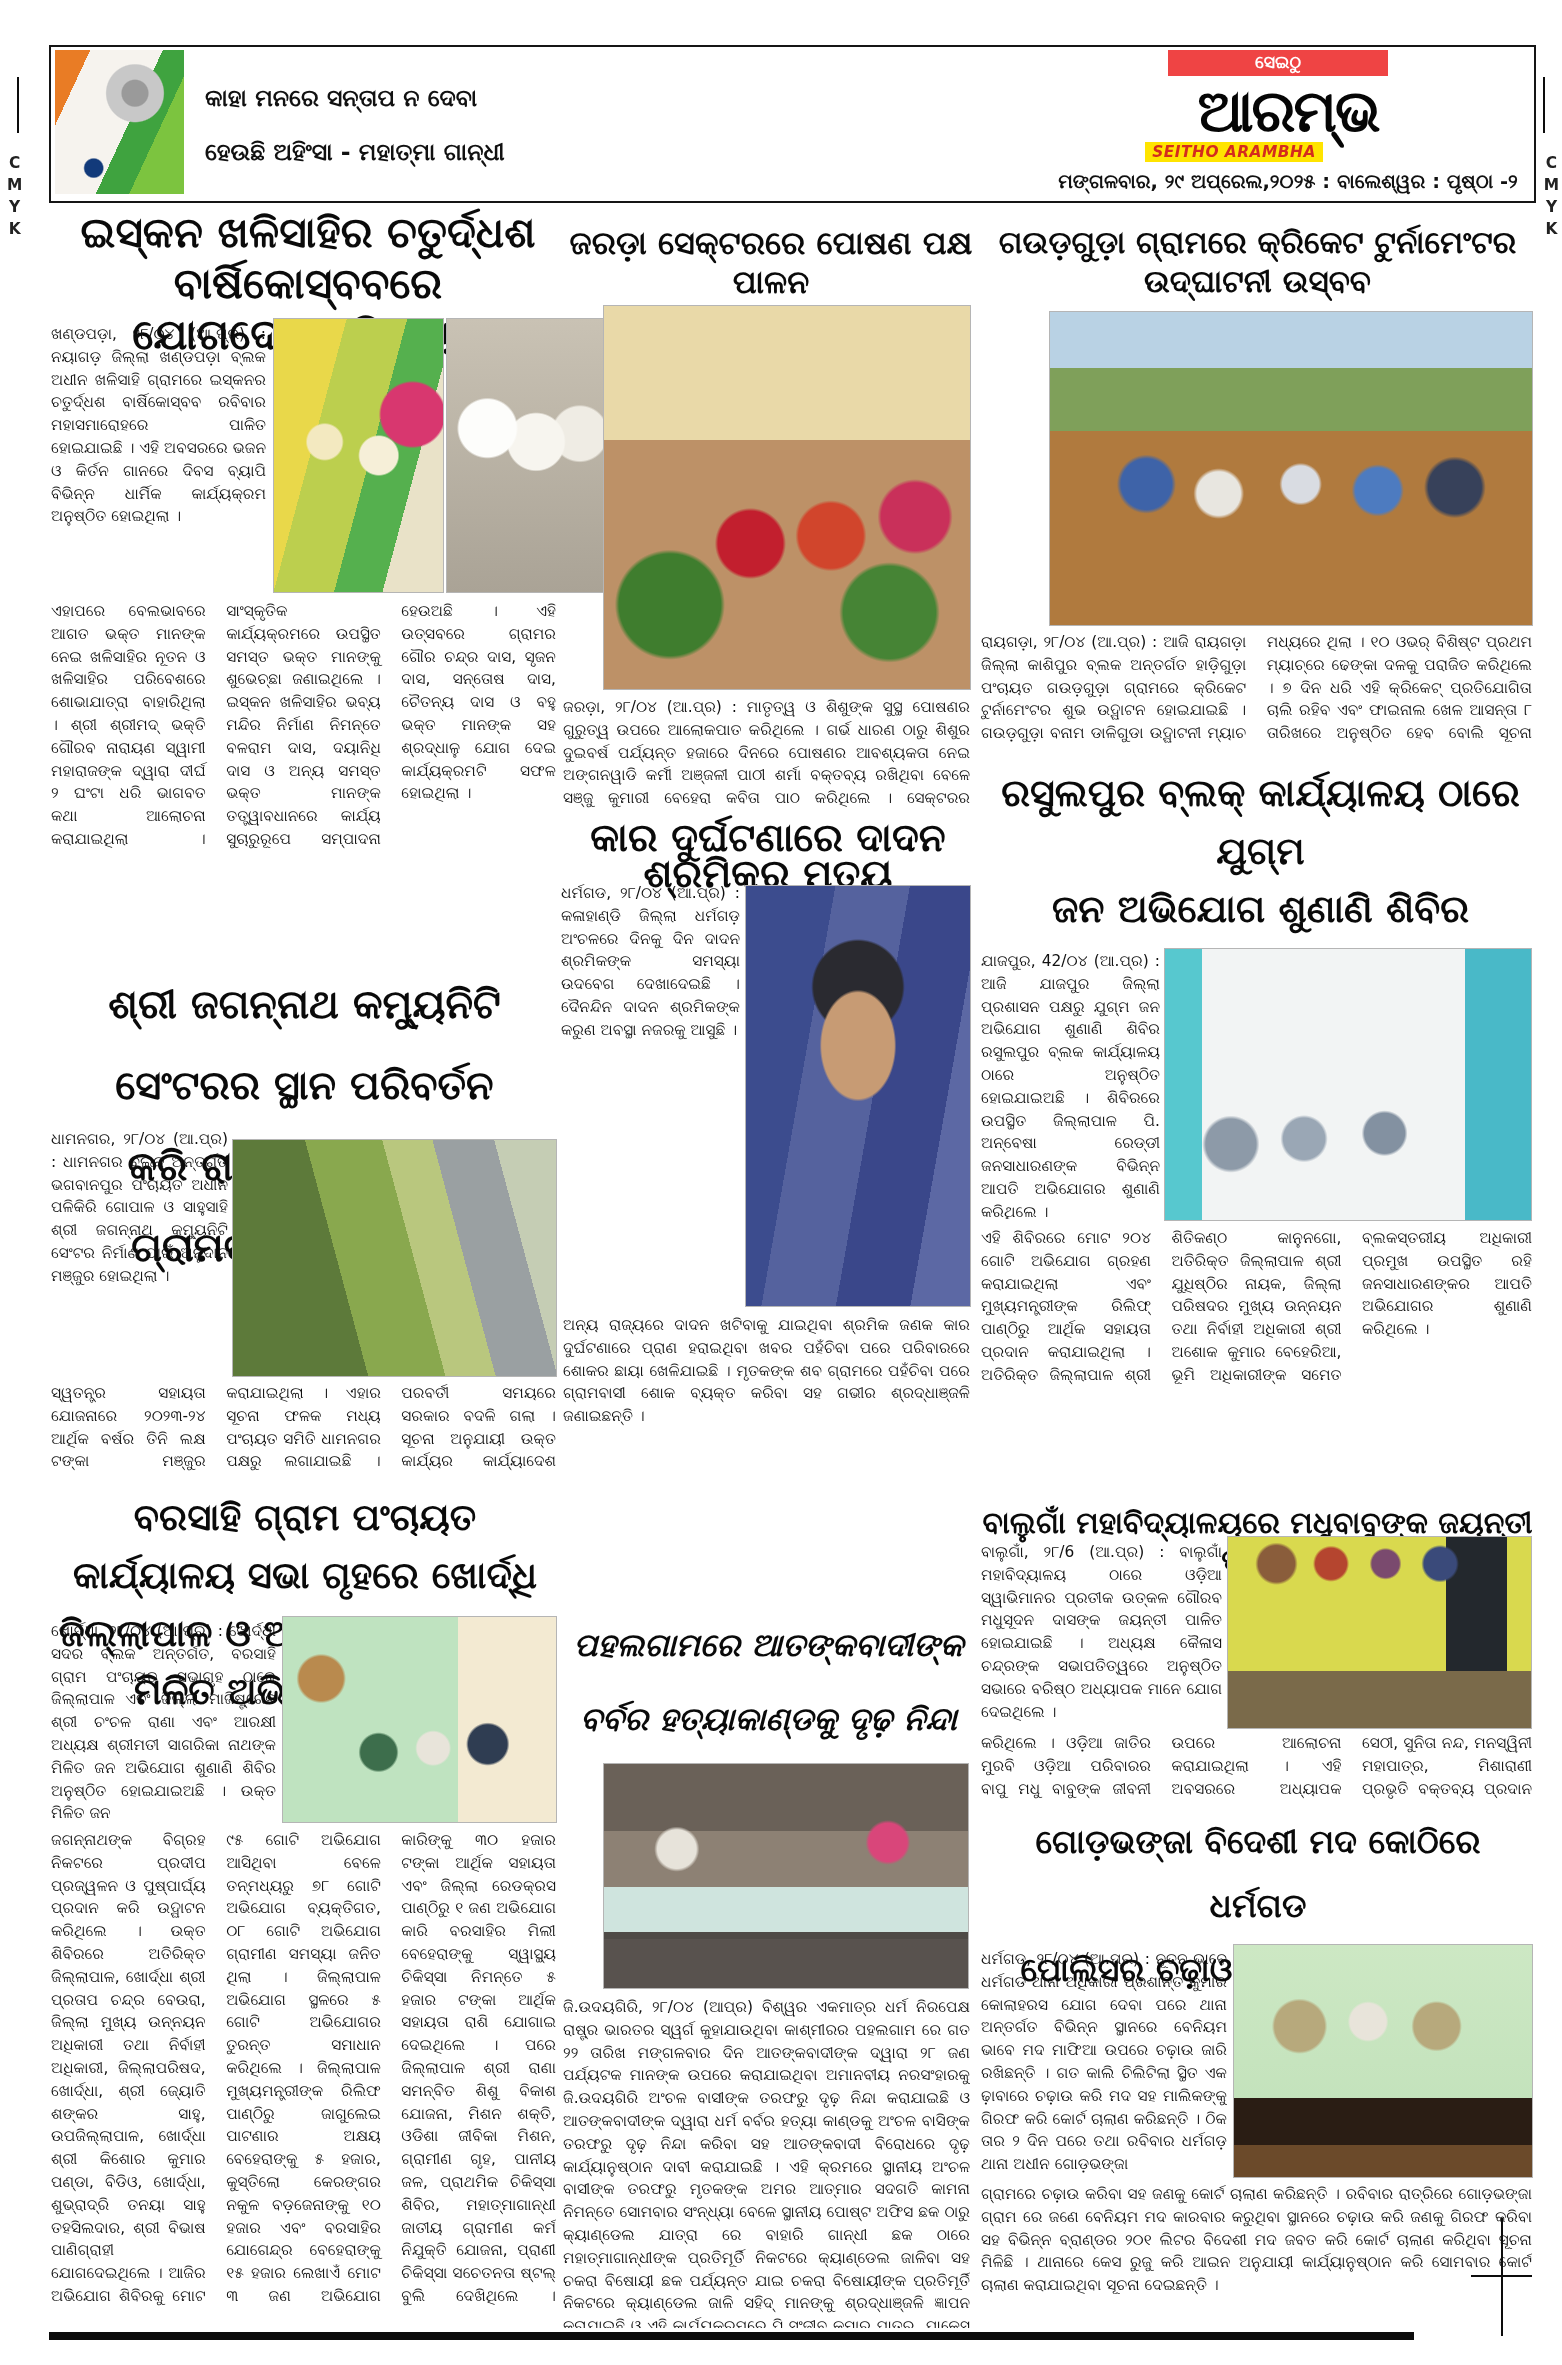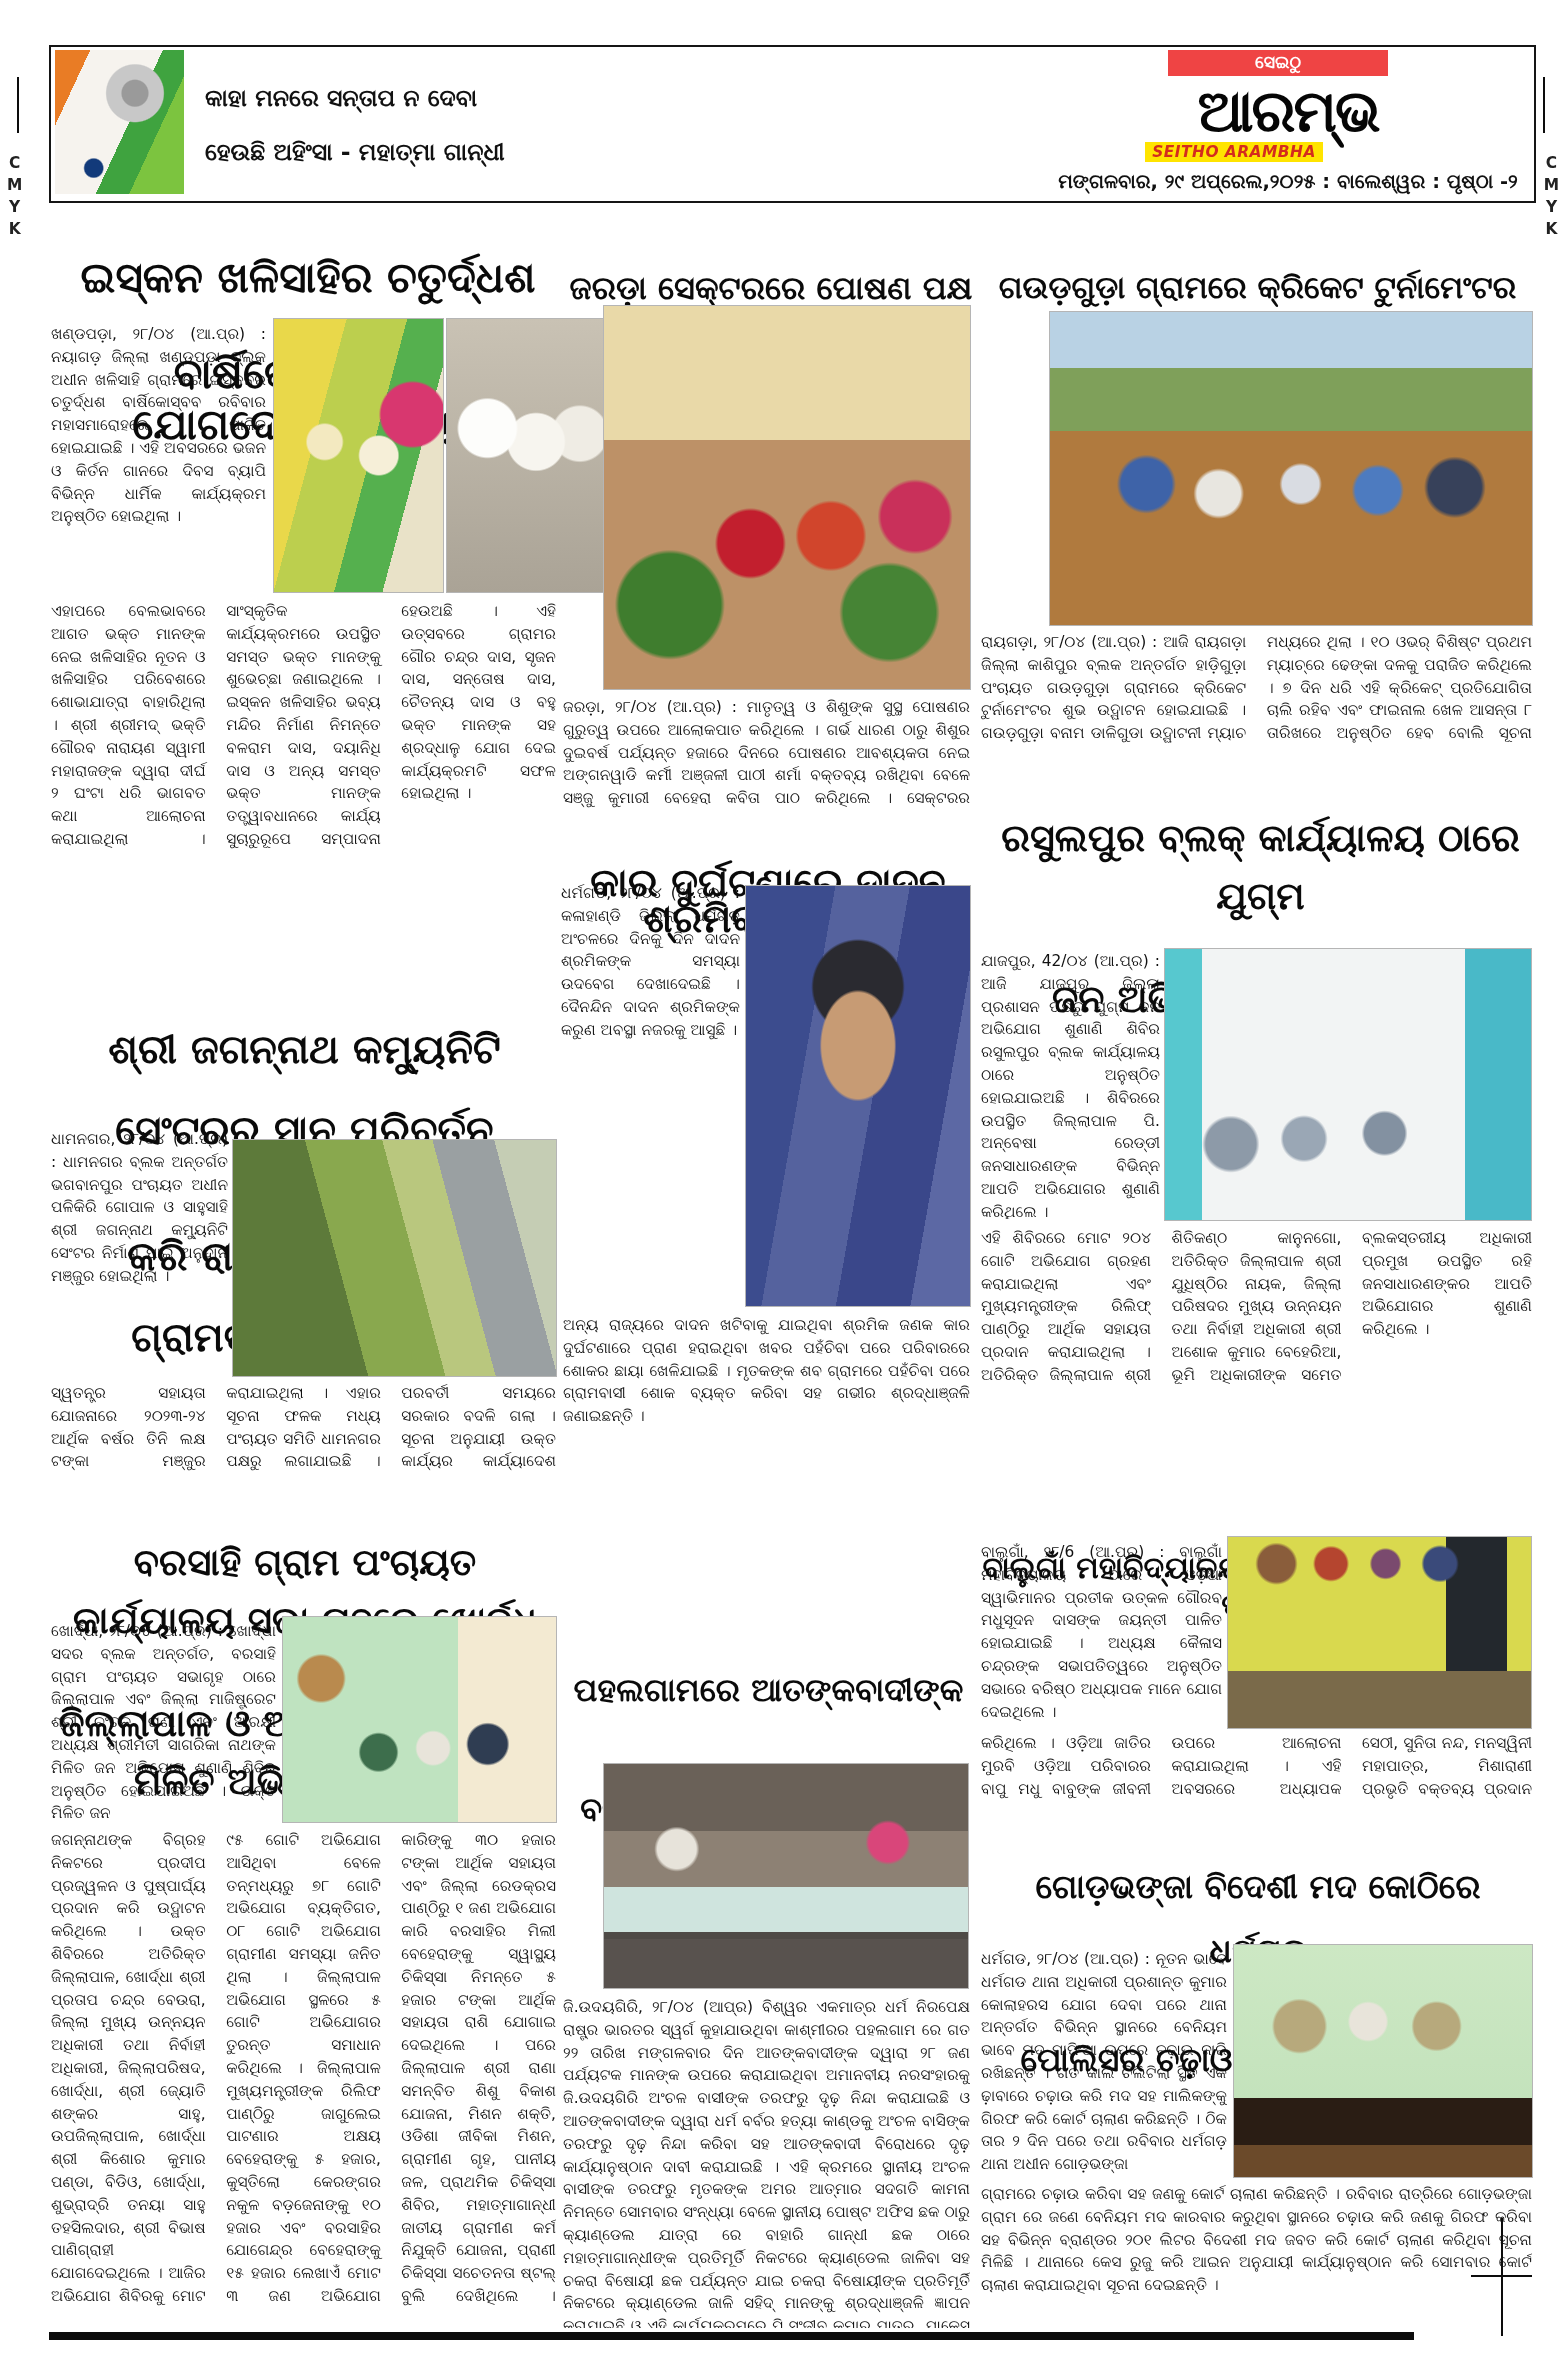--- a/index.html
+++ b/index.html
@@ -17,21 +17,21 @@
   #masthead{position:absolute;left:999px;top:0;width:476px;height:150px;text-align:center;}
   #tagline-box{position:absolute;left:118px;top:3.1px;width:220px;height:25.6px;background:#ef4444;color:#fff;
      font-size:17.4px;font-weight:bold;line-height:25.6px;text-align:center;}
   #masthead-title{position:absolute;left:0;top:20.5px;width:100%;font-size:58px;font-weight:900;line-height:87px;
      letter-spacing:-2px;color:#050505;}
   #masthead-sub{position:absolute;left:95px;top:95px;padding:1px 7.2px;background:#ffe400;color:#d42b1e;
      font-size:15.4px;font-weight:bold;font-style:italic;letter-spacing:0.5px;white-space:nowrap;}
   #dateline{position:absolute;left:0;top:123px;width:100%;font-size:19.5px;font-weight:bold;}
   
   .headline{position:absolute;font-weight:900;color:#0a0a0a;text-align:center;}
-  .headline .hl{display:block;margin-top:45px;}
+  .headline .hl{display:block;}
   .body-text{position:absolute;font-size:15.4px;line-height:1.48;text-align:justify;overflow:hidden;
      word-break:break-word;}
   .cols-2{column-count:2;column-gap:20.5px;}
   .cols-3{column-count:3;column-gap:20.5px;}
   .photo{position:absolute;background:#cfcfcf;outline:0.5px solid #b5b5b5;}
   
   .ph-iskcon1{background:
      radial-gradient(circle at 30% 45%,#f3e9c0 0 9%,transparent 10%),
      radial-gradient(circle at 62% 50%,#f6efd8 0 11%,transparent 12%),
      radial-gradient(circle at 82% 35%,#d8376f 0 14%,transparent 15%),
@@ -156,21 +156,21 @@
   <div class="photo ph-jarada" style="left:604px;top:306px;width:366px;height:383px;"></div>
   <div class="body-text" style="left:563px;top:696px;width:407px;height:116px;">ଜରଡ଼ା, ୨୮/୦୪ (ଆ.ପ୍ର) : ମାତୃତ୍ୱ ଓ ଶିଶୁଙ୍କ ସୁସ୍ଥ ପୋଷଣର ଗୁରୁତ୍ୱ ଉପରେ ଆଲୋକପାତ କରିଥିଲେ । ଗର୍ଭ ଧାରଣ ଠାରୁ ଶିଶୁର ଦୁଇବର୍ଷ ପର୍ଯ୍ୟନ୍ତ ହଜାରେ ଦିନରେ ପୋଷଣର ଆବଶ୍ୟକତା ନେଇ ଅଙ୍ଗନୱାଡି କର୍ମୀ ଅଞ୍ଜଳୀ ପାଠୀ ଶର୍ମା ବକ୍ତବ୍ୟ ରଖିଥିବା ବେଳେ ସଞ୍ଜୁ କୁମାରୀ ବେହେରା କବିତା ପାଠ କରିଥିଲେ । ସେକ୍ଟରର ଅଙ୍ଗନୱାଡି କର୍ମୀ ମାନେ ଉପସ୍ଥିତ ରହି ସହଯୋଗ କରିଥିବା ବେଳେ ଗର୍ଭବତୀ, ପ୍ରସୂତି ଓ କିଶୋରୀ ବାଳିକା ମାନେ ଯୋଗ ଦେଇଥିଲେ ।</div>
 
   <div class="headline" style="left:563px;top:820px;width:410px;font-size:39px;line-height:36px;">
     <span class="hl">କାର ଦୁର୍ଘଟଣାରେ ଦାଦନ ଶ୍ରମିକର ମୃତ୍ୟୁ</span>
   </div>
   <div class="body-text" style="left:561px;top:882px;width:179px;height:425px;">ଧର୍ମଗଡ, ୨୮/୦୪ (ଆ.ପ୍ର) : କଳାହାଣ୍ଡି ଜିଲ୍ଲା ଧର୍ମଗଡ଼ ଅଂଚଳରେ ଦିନକୁ ଦିନ ଦାଦନ ଶ୍ରମିକଙ୍କ ସମସ୍ୟା ଉଦବେଗ ଦେଖାଦେଇଛି । ଦୈନନ୍ଦିନ ଦାଦନ ଶ୍ରମିକଙ୍କ କରୁଣ ଅବସ୍ଥା ନଜରକୁ ଆସୁଛି ।</div>
   <div class="photo ph-dadan" style="left:746px;top:886px;width:224px;height:420px;"></div>
   <div class="body-text" style="left:563px;top:1314px;width:407px;height:283px;">ଅନ୍ୟ ରାଜ୍ୟରେ ଦାଦନ ଖଟିବାକୁ ଯାଇଥିବା ଶ୍ରମିକ ଜଣକ କାର ଦୁର୍ଘଟଣାରେ ପ୍ରାଣ ହରାଇଥିବା ଖବର ପହଁଚିବା ପରେ ପରିବାରରେ ଶୋକର ଛାୟା ଖେଳିଯାଇଛି । ମୃତକଙ୍କ ଶବ ଗ୍ରାମରେ ପହଁଚିବା ପରେ ଗ୍ରାମବାସୀ ଶୋକ ବ୍ୟକ୍ତ କରିବା ସହ ଗଭୀର ଶ୍ରଦ୍ଧାଞ୍ଜଳି ଜଣାଇଛନ୍ତି ।</div>
 
-  <div class="headline" style="left:566px;top:1608px;width:405px;font-size:32px;line-height:74px;">
+  <div class="headline" style="left:566px;top:1608px;width:405px;font-size:32px;line-height:74px;font-style:italic;">
     <span class="hl">ପହଲଗାମରେ ଆତଙ୍କବାଦୀଙ୍କ</span>
     <span class="hl">ବର୍ବର ହତ୍ୟାକାଣ୍ଡକୁ ଦୃଢ଼ ନିନ୍ଦା</span>
   </div>
   <div class="photo ph-pahalgam" style="left:604px;top:1764px;width:364px;height:224px;"></div>
   <div class="body-text" style="left:563px;top:1996px;width:407px;height:332px;">ଜି.ଉଦୟଗିରି, ୨୮/୦୪ (ଆପ୍ର) ବିଶ୍ୱର ଏକମାତ୍ର ଧର୍ମ ନିରପେକ୍ଷ ରାଷ୍ଟ୍ର ଭାରତର ସ୍ୱର୍ଗ କୁହାଯାଉଥିବା କାଶ୍ମୀରର ପହଲଗାମ ରେ ଗତ ୨୨ ତାରିଖ ମଙ୍ଗଳବାର ଦିନ ଆତଙ୍କବାଦୀଙ୍କ ଦ୍ୱାରା ୨୮ ଜଣ ପର୍ଯ୍ୟଟକ ମାନଙ୍କ ଉପରେ କରାଯାଇଥିବା ଅମାନବୀୟ ନରସଂହାରକୁ ଜି.ଉଦୟଗିରି ଅଂଚଳ ବାସୀଙ୍କ ତରଫରୁ ଦୃଢ଼ ନିନ୍ଦା କରାଯାଇଛି ଓ ଆତଙ୍କବାଦୀଙ୍କ ଦ୍ୱାରା ଧର୍ମ ବର୍ବର ହତ୍ୟା କାଣ୍ଡକୁ ଅଂଚଳ ବାସିଙ୍କ ତରଫରୁ ଦୃଢ଼ ନିନ୍ଦା କରିବା ସହ ଆତଙ୍କବାଦୀ ବିରୋଧରେ ଦୃଢ଼ କାର୍ଯ୍ୟାନୁଷ୍ଠାନ ଦାବୀ କରାଯାଇଛି । ଏହି କ୍ରମରେ ସ୍ଥାନୀୟ ଅଂଚଳ ବାସୀଙ୍କ ତରଫରୁ ମୃତକଙ୍କ ଅମର ଆତ୍ମାର ସଦଗତି କାମନା ନିମନ୍ତେ ସୋମବାର ସଂନ୍ଧ୍ୟା ବେଳେ ସ୍ଥାନୀୟ ପୋଷ୍ଟ ଅଫିସ ଛକ ଠାରୁ କ୍ୟାଣ୍ଡେଲ ଯାତ୍ରା ରେ ବାହାରି ଗାନ୍ଧୀ ଛକ ଠାରେ ମହାତ୍ମାଗାନ୍ଧୀଙ୍କ ପ୍ରତିମୂର୍ତି ନିକଟରେ କ୍ୟାଣ୍ଡେଲ ଜାଳିବା ସହ ଚକରା ବିଷୋୟୀ ଛକ ପର୍ଯ୍ୟନ୍ତ ଯାଇ ଚକରା ବିଷୋୟୀଙ୍କ ପ୍ରତିମୂର୍ତି ନିକଟରେ କ୍ୟାଣ୍ଡେଲ ଜାଳି ସହିଦ୍ ମାନଙ୍କୁ ଶ୍ରଦ୍ଧାଞ୍ଜଳି ଜ୍ଞାପନ କରାଯାଇଛି ଓ ଏହି କାର୍ଯ୍ୟକ୍ରମରେ ପି.ସଂଜୀବ କୁମାର ପାତ୍ର, ଯାକେସ ପ୍ରଧାନ, ପ୍ରଶାନ୍ତ କୁମାର ଦାସ, ଏନ ରାଜା ରାଓ, ସୁରେନ୍ଦ୍ର ପ୍ରଧାନ, ବିଶ୍ୱମ୍ବର ମହାରଣା, ଅବସରପ୍ରାପ୍ତ ବିଏସଏଫ କର୍ମଚାରୀ କିଶୋର ନାୟକ, ଉଦେଶନ ପ୍ରଧାନ, ଏନଏସି କାଉନସିଲରଙ୍କ ସହ ଶତାଧିକ ମହିଳା ପୁରୁଷ ଯୁବକ ଯୁବତୀ ଉପସ୍ଥିତ ଥିଲେ ।</div>
 
   <div class="headline" style="left:981px;top:223px;width:553px;font-size:31px;line-height:39px;">
     <span class="hl">ଗଉଡ଼ଗୁଡ଼ା ଗ୍ରାମରେ କ୍ରିକେଟ ଟୁର୍ନାମେଂଟର ଉଦ୍‌ଘାଟନୀ ଉସ୍ବବ</span>
   </div>
   <div class="photo ph-cricket" style="left:1050px;top:312px;width:482px;height:313px;"></div>

